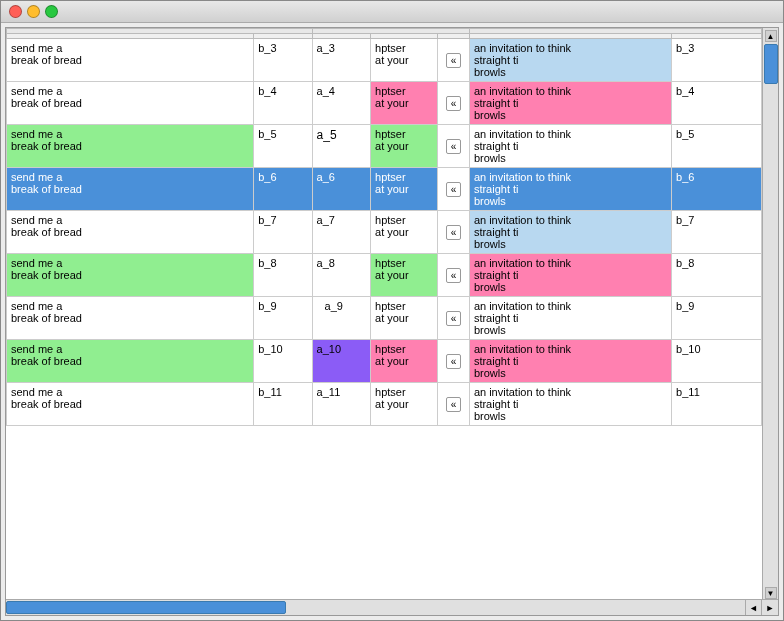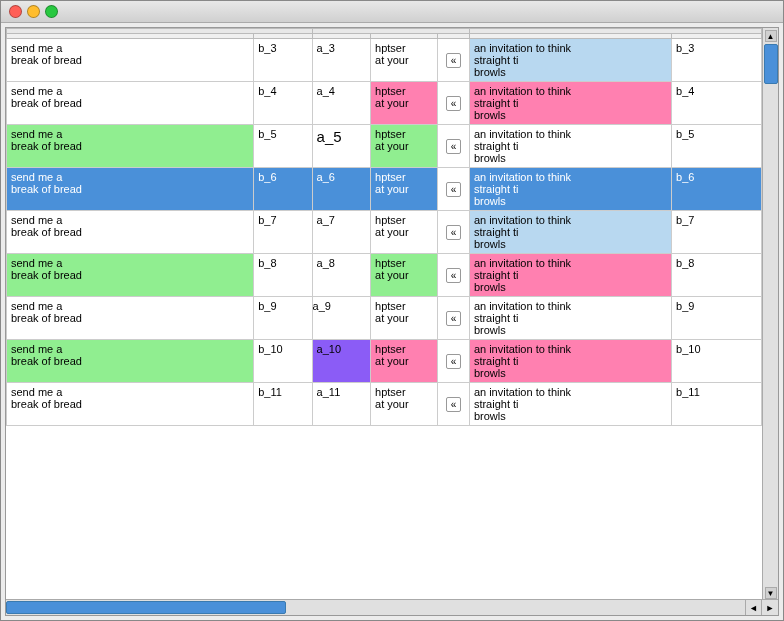--- a/index.html
+++ b/index.html
@@ -181,21 +181,21 @@
     </td>
     <td style="background:#ff80b0; color:#000; border:1px solid #ccc; padding:3px 4px; vertical-align:top; font-size:11px; white-space:pre-line;">an invitation to think
 straight ti
 browls</td>
     <td style="background:#ffffff; color:#000; border:1px solid #ccc; padding:3px 4px; vertical-align:top; font-size:11px;">b_4</td>
   </tr>
                   <tr>
     <td style="background:#90ee90; color:#000; border:1px solid #ccc; padding:3px 4px; vertical-align:top; font-size:11px; white-space:pre-line;">send me a
 break of bread</td>
     <td style="background:#ffffff; color:#000; border:1px solid #ccc; padding:3px 4px; vertical-align:top; font-size:11px;">b_5</td>
-    <td style="background:#ffffff; color:#000; border:1px solid #ccc; padding:3px 4px; vertical-align:top; font-size:15px;">a_5</td>
+    <td style="background:#ffffff; color:#000; border:1px solid #ccc; padding:3px 4px; vertical-align:top; font-size:12px;">a_5</td>
     <td style="background:#90ee90; color:#000; border:1px solid #ccc; padding:3px 4px; vertical-align:top; font-size:11px; white-space:pre-line;">hptser
 at your</td>
     <td style="background:#ffffff; border:1px solid #ccc; padding:2px; vertical-align:middle; text-align:center;">
       <button style="background:white; border:1px solid #999; border-radius:2px; padding:1px 4px; cursor:pointer; font-size:10px; white-space:nowrap;">«</button>
     </td>
     <td style="background:#ffffff; color:#000; border:1px solid #ccc; padding:3px 4px; vertical-align:top; font-size:11px; white-space:pre-line;">an invitation to think
 straight ti
 browls</td>
     <td style="background:#ffffff; color:#000; border:1px solid #ccc; padding:3px 4px; vertical-align:top; font-size:11px;">b_5</td>
   </tr>
@@ -241,21 +241,21 @@
     </td>
     <td style="background:#ff80b0; color:#000; border:1px solid #ccc; padding:3px 4px; vertical-align:top; font-size:11px; white-space:pre-line;">an invitation to think
 straight ti
 browls</td>
     <td style="background:#ffffff; color:#000; border:1px solid #ccc; padding:3px 4px; vertical-align:top; font-size:11px;">b_8</td>
   </tr>
                   <tr>
     <td style="background:#ffffff; color:#000; border:1px solid #ccc; padding:3px 4px; vertical-align:top; font-size:11px; white-space:pre-line;">send me a
 break of bread</td>
     <td style="background:#ffffff; color:#000; border:1px solid #ccc; padding:3px 4px; vertical-align:top; font-size:11px;">b_9</td>
-    <td style="background:#ffffff; color:#000; border:1px solid #ccc; padding:3px 0; vertical-align:top; font-size:11px;">a_9</td>
+    <td style="background:#ffffff; color:#000; border:1px solid #ccc; padding:3px 12px; vertical-align:top; font-size:11px;">a_9</td>
     <td style="background:#ffffff; color:#000; border:1px solid #ccc; padding:3px 4px; vertical-align:top; font-size:11px; white-space:pre-line;">hptser
 at your</td>
     <td style="background:#ffffff; border:1px solid #ccc; padding:2px; vertical-align:middle; text-align:center;">
       <button style="background:white; border:1px solid #999; border-radius:2px; padding:1px 4px; cursor:pointer; font-size:10px; white-space:nowrap;">«</button>
     </td>
     <td style="background:#ffffff; color:#000; border:1px solid #ccc; padding:3px 4px; vertical-align:top; font-size:11px; white-space:pre-line;">an invitation to think
 straight ti
 browls</td>
     <td style="background:#ffffff; color:#000; border:1px solid #ccc; padding:3px 4px; vertical-align:top; font-size:11px;">b_9</td>
   </tr>

